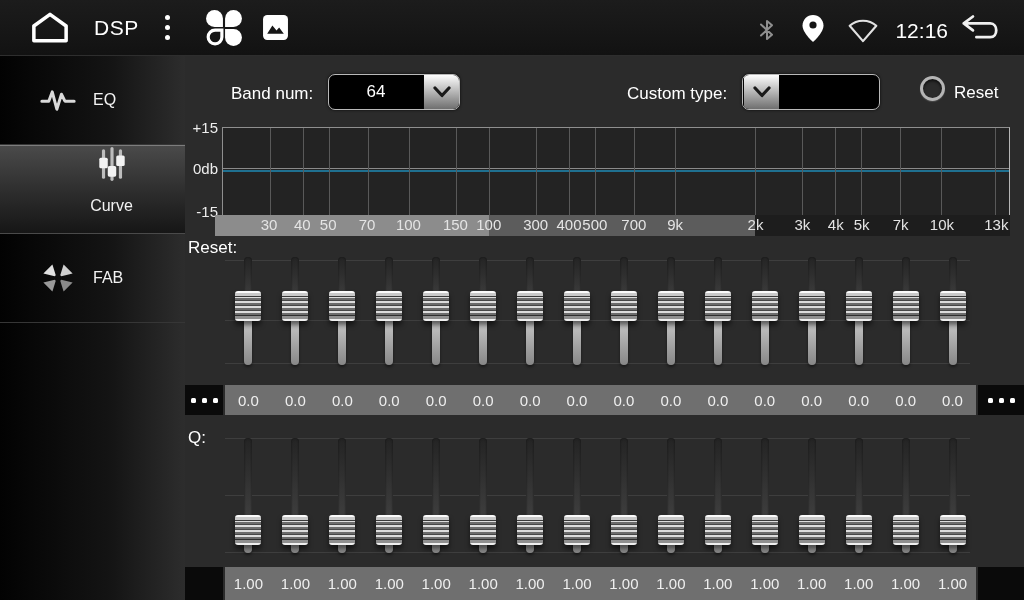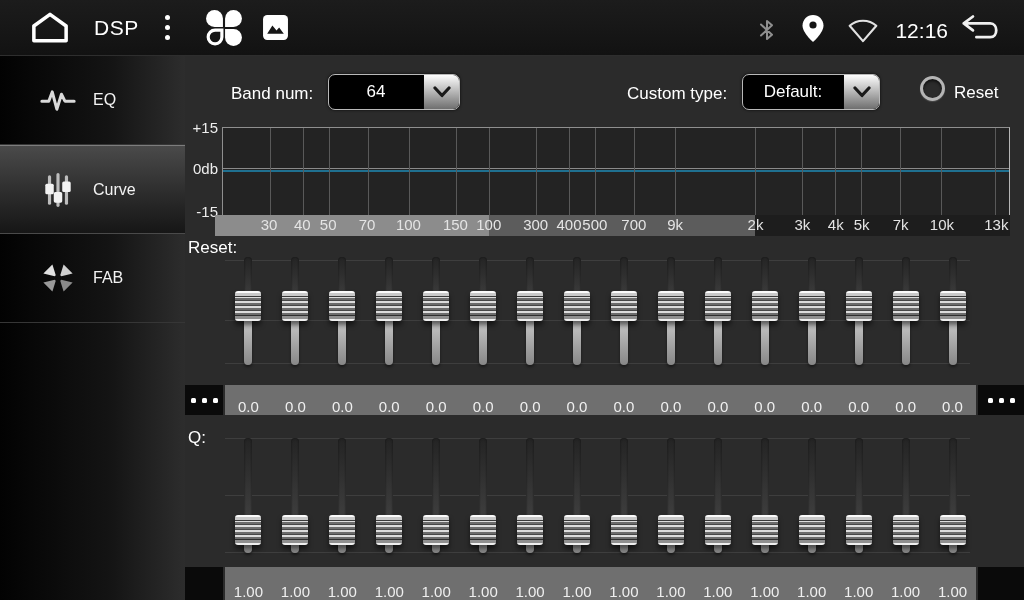--- a/index.html
+++ b/index.html
@@ -16,21 +16,21 @@
   .dots-menu i { width:5px; height:5px; border-radius:50%; background:#fff; }
   .right-group { margin-left:auto; display:flex; align-items:flex-end; margin-right:20px; }
   .time-text { font-size:21px; margin:0 10px 0 6px; }
 
   
   .sidebar { position:absolute; left:0; top:56px; width:185px; height:544px;
     background:linear-gradient(90deg,#020202 0%,#141414 60%,#2d2d2d 100%); z-index:20; }
   .side-item { height:89px; display:flex; align-items:center; padding-left:38px; gap:15px;
     border-bottom:1px solid #363636; cursor:pointer; }
   .side-item.selected { background:linear-gradient(180deg,#4a4a4a 0%,#2c2c2c 55%,#161616 100%);
-    border-top:1px solid #7d7d7d; border-bottom:1px solid #4a4a4a; }
+    border-top:1px solid #7d7d7d; border-bottom:1px solid #4a4a4a;flex-direction:column; }
   .side-label { font-size:16px; color:#f2f2f2; }
   .side-icon { width:40px; display:flex; justify-content:center; }
 
   
   .content { position:absolute; left:185px; top:56px; width:839px; height:544px; background:#2b2b2b; }
   .ctl-label { position:absolute; font-size:17px; color:#fff; line-height:26px; }
 
   .dropdown { position:absolute; height:36px; background:#000; border:1px solid #b9b9b9;
     border-radius:7px; display:flex; overflow:hidden; cursor:pointer;
     box-shadow:0 0 3px rgba(0,0,0,.8); }
@@ -72,21 +72,21 @@
       linear-gradient(0deg,#efefef 0 2px, #8f8f8f 2px 5px, #2e2e2e 5px 6px, rgba(0,0,0,0) 6px) no-repeat,
       repeating-linear-gradient(180deg,#dcdcdc 0 2px,#6c6c6c 2px 4px,#474747 4px 5px);
     box-shadow:0 4px 5px rgba(0,0,0,.55); }
 
   .value-row { position:absolute; left:0; width:839px; display:flex; }
   .more-btn { width:38px; background:#0a0a0a; display:flex; align-items:center; justify-content:center;
     gap:6px; cursor:pointer; }
   .more-btn.right { width:46px; }
   .more-btn i { width:5px; height:5px; border-radius:1.5px; background:#fff; }
   .more-gap { width:2px; background:#2b2b2b; }
-  .val-strip { flex:1; background:#6f6f6f; display:flex; align-items:flex-end; }
+  .val-strip { flex:1; background:#6f6f6f; display:flex; align-items:center; }
   .val-cell { flex:1; text-align:center; font-size:15px; color:#efefef; }
   .black-cap { width:38px; background:#0a0a0a; }
   .black-cap.right { width:46px; }
 </style>
 </head>
 <body>
 
 <div id="app">
 
   <div class="topbar">
@@ -170,21 +170,20 @@
       <span class="dd-value">64</span>
       <span class="dd-btn">
         <svg width="18" height="12" viewBox="0 0 18 12">
             <polyline points="2,2 9,9.5 16,2" fill="none" stroke="#1a1a1a" stroke-width="3.2" stroke-linecap="round" stroke-linejoin="round"></polyline>
           </svg>
       </span>
     </div>
 
     <span class="ctl-label" style="left:442px; top:25px;">Custom type:</span>
     <div class="dropdown" style="left:557px; top:18px; width:138px;">
-      <span class="dd-value">Default:</span>
       <span class="dd-btn">
         <svg width="18" height="12" viewBox="0 0 18 12">
             <polyline points="2,2 9,9.5 16,2" fill="none" stroke="#1a1a1a" stroke-width="3.2" stroke-linecap="round" stroke-linejoin="round"></polyline>
           </svg>
       </span>
     </div>
 
     <div class="reset-radio"></div>
     <span class="ctl-label" style="left:769px; top:24px;">Reset</span>
 

